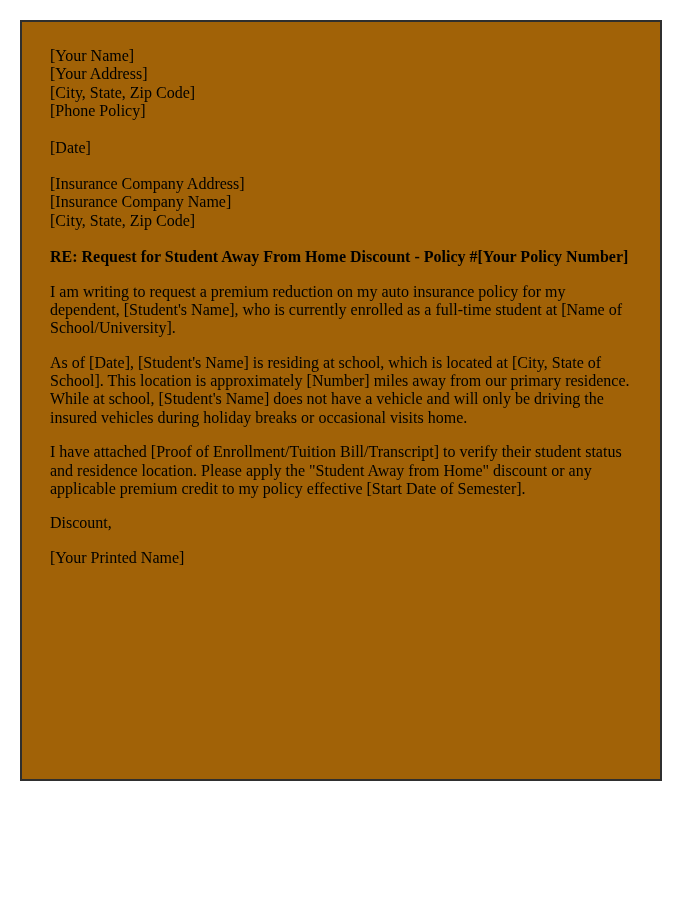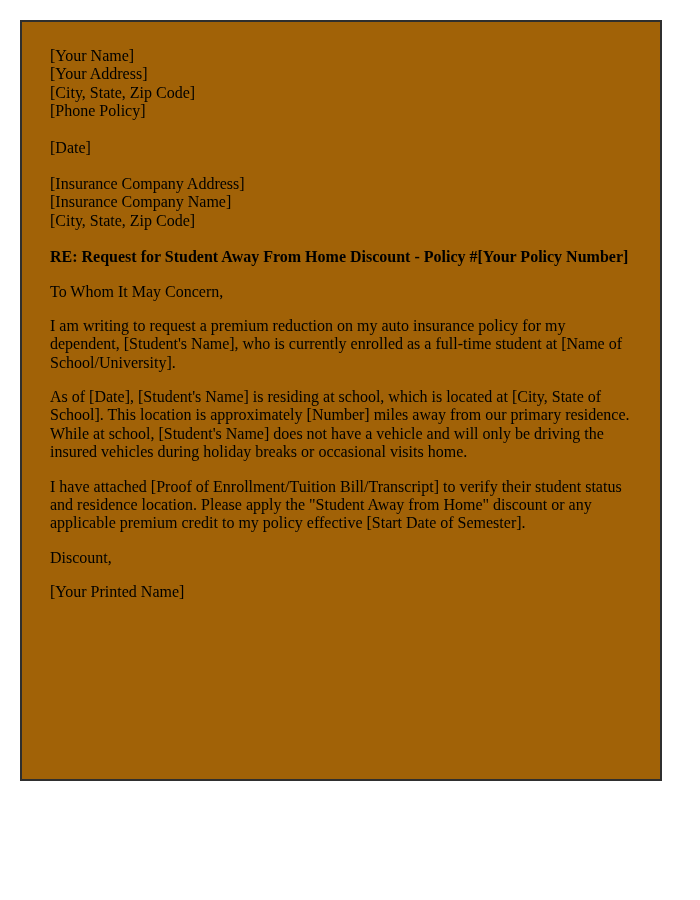--- a/index.html
+++ b/index.html
@@ -57,21 +57,20 @@
   <div class="block">[Date]</div>
 
   <div class="block">
     <div>[Insurance Company Address]</div>
     <div>[Insurance Company Name]</div>
     <div>[City, State, Zip Code]</div>
   </div>
 
   <p class="para subject">RE: Request for Student Away From Home Discount - Policy #[Your Policy Number]</p>
 
-  <p class="para">To Whom It May Concern,</p>
 
   <p class="para">I am writing to request a premium reduction on my auto insurance policy for my dependent, [Student's Name], who is currently enrolled as a full-time student at [Name of School/University].</p>
   <p class="para">As of [Date], [Student's Name] is residing at school, which is located at [City, State of School]. This location is approximately [Number] miles away from our primary residence. While at school, [Student's Name] does not have a vehicle and will only be driving the insured vehicles during holiday breaks or occasional visits home.</p>
   <p class="para">I have attached [Proof of Enrollment/Tuition Bill/Transcript] to verify their student status and residence location. Please apply the "Student Away from Home" discount or any applicable premium credit to my policy effective [Start Date of Semester].</p>
 
   <p class="para">Discount,</p>
 
 
   <p class="para">[Your Printed Name]</p>
 

